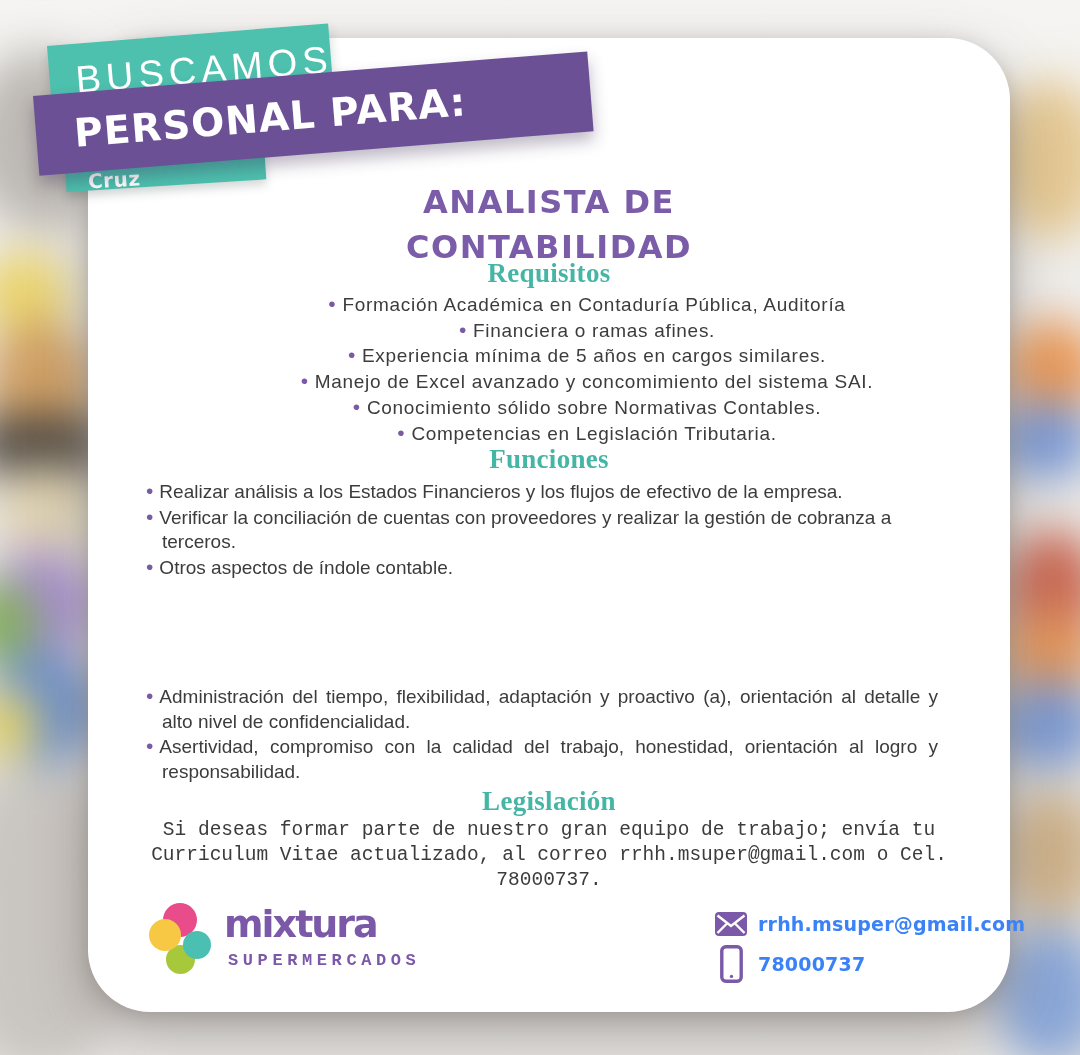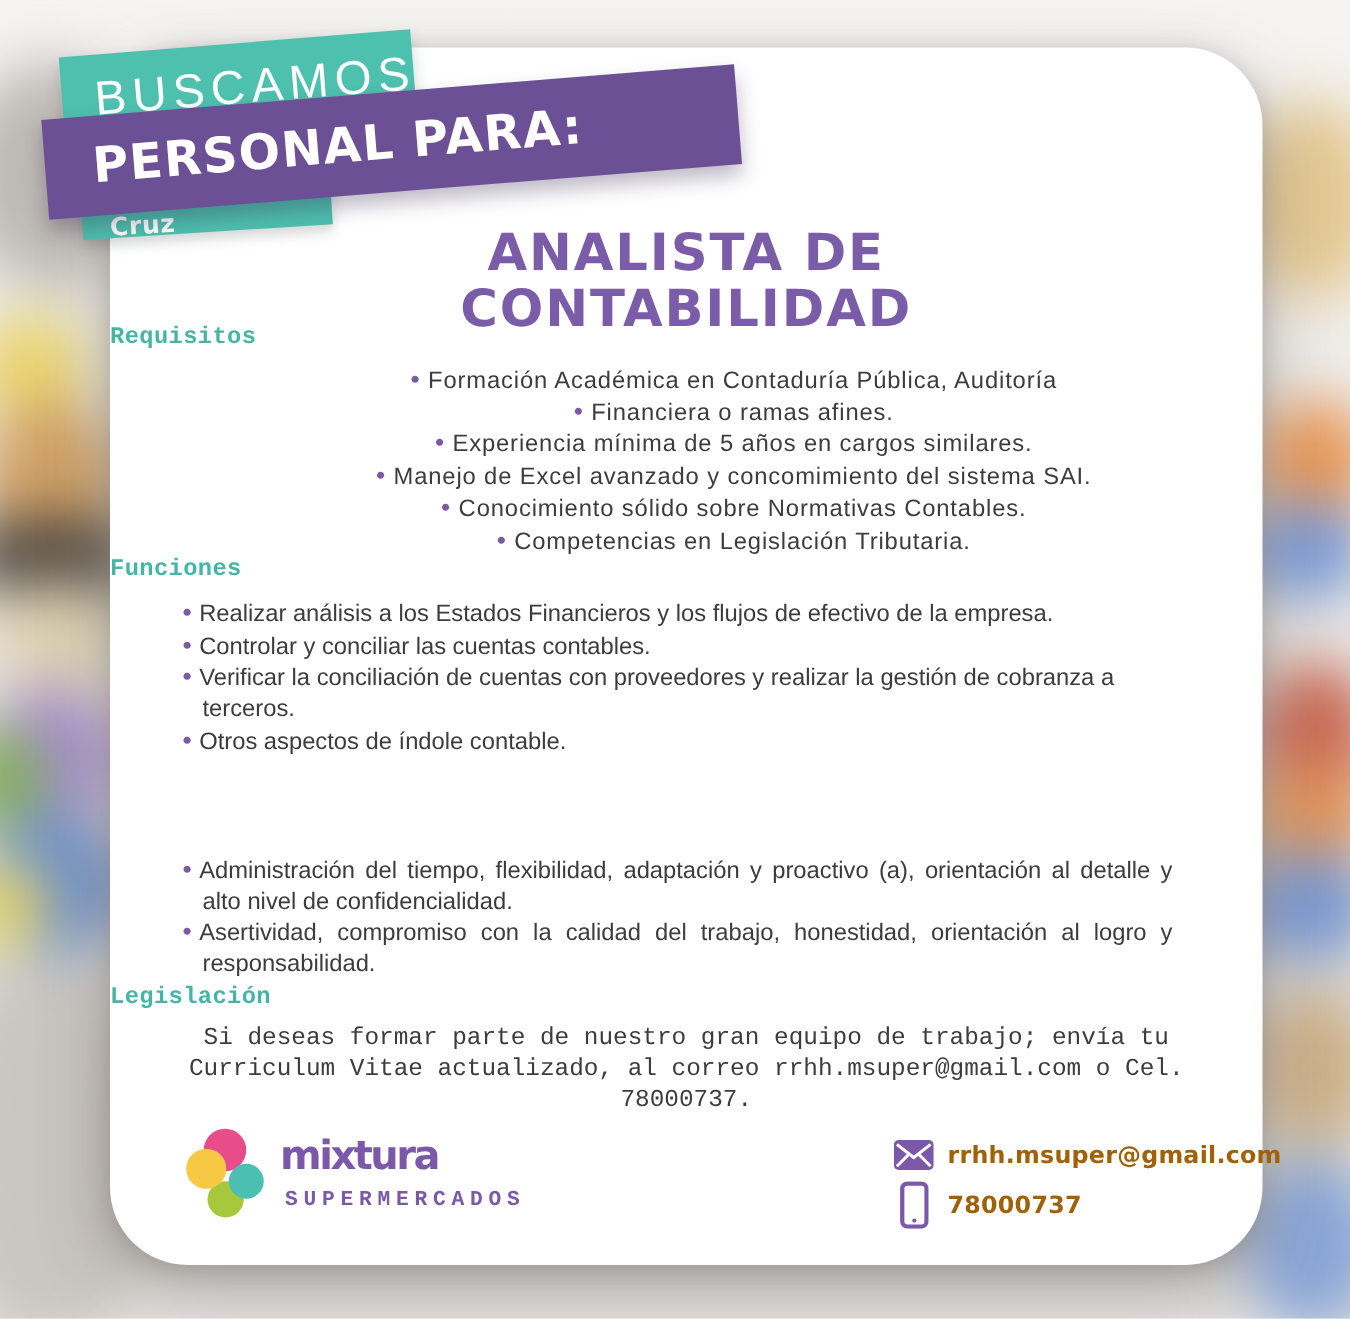--- a/index.html
+++ b/index.html
@@ -46,24 +46,24 @@
         font-family:"DejaVu Sans","Liberation Sans",sans-serif;font-weight:800;font-size:39px;letter-spacing:1px;
         box-shadow:0 9px 16px rgba(45,30,70,.30);}
   .ribbon-sede{left:64px;top:150px;width:200px;height:42px;background:#4ec0ae;
         transform:rotate(-3.6deg);z-index:4;padding-left:22px;box-sizing:border-box;
         font-family:"DejaVu Sans","Liberation Sans",sans-serif;font-weight:700;font-size:20px;letter-spacing:.5px;
         box-shadow:0 6px 10px rgba(40,60,55,.18);}
 
   
   .title{position:absolute;left:0;top:142px;width:100%;text-align:center;
         font-family:"DejaVu Sans","Liberation Sans",sans-serif;font-weight:800;
-        font-size:41px;line-height:45px;letter-spacing:1.5px;color:#7a5ca8;}
-  .sec-heading{position:absolute;left:0;width:100%;
-        font-family:Liberation Mono, monospace;font-weight:700;
-        font-size:19px;color:#45b5a5;letter-spacing:.3px;}
+        font-size:32px;line-height:45px;letter-spacing:1.5px;color:#7a5ca8;}
+  .sec-heading{position:absolute;left:0;width:100%;text-align:center;
+        font-family:Liberation Serif, serif;font-weight:700;
+        font-size:27px;color:#45b5a5;letter-spacing:.3px;}
   .h-req{top:220px;} .h-fun{top:406px;} .h-comp{top:610px;} .h-post{top:748px;}
 
   ul.blist{position:absolute;margin:0;padding:0;list-style:none;
         font-size:19px;line-height:24.7px;color:#3c3c3c;}
   ul.blist li{padding-left:16px;text-indent:-16px;}
   ul.blist li::before{content:"\2022";color:#7a5aa5;margin-right:6px;font-size:21px;}
   .req-list{left:164px;top:254px;width:670px;letter-spacing:.7px;}
   .req-list li{padding-left:19px;text-indent:-19px;text-align:center;}
   .req-list li::before{margin-right:9px;}
   .fun-list{left:58px;top:441px;width:790px;}
@@ -73,28 +73,28 @@
 
   
   .logo-cluster{position:absolute;left:58px;top:862px;width:80px;height:80px;}
   .dot{position:absolute;border-radius:50%;}
   .dot-pink{left:17px;top:3px;width:34px;height:34px;background:#e94c8b;z-index:1;}
   .dot-green{left:20px;top:45px;width:29px;height:29px;background:#a8c83c;z-index:2;}
   .dot-yellow{left:3px;top:19px;width:32px;height:32px;background:#f7c843;z-index:3;}
   .dot-teal{left:37px;top:31px;width:28px;height:28px;background:#4bbfb2;z-index:4;}
   .brand{position:absolute;left:136px;top:860px;color:#7b59a8;}
   .brand-name{font-family:"DejaVu Sans","Liberation Sans",sans-serif;font-weight:800;
-        font-size:32px;line-height:52px;letter-spacing:-2px;}
+        font-size:38px;line-height:52px;letter-spacing:-2px;}
   .brand-sub{font-family:Liberation Mono, monospace;font-weight:700;
         font-size:17px;letter-spacing:4.6px;margin-top:1px;margin-left:4px;}
   .contact{position:absolute;left:626px;top:874px;}
   .contact-row{display:flex;align-items:center;margin-bottom:9px;}
   .contact-row .ic{width:34px;display:flex;justify-content:center;margin-right:10px;}
   .contact-text{font-family:"DejaVu Sans","Liberation Sans",sans-serif;font-weight:700;
-        font-size:19px;color:#a16207;letter-spacing:.2px;}
+        font-size:19px;color:#3b82f6;letter-spacing:.2px;}
 </style>
 </head>
 <body>
 
 <div class="page">
 
   <div class="bg-blobs">
     <div class="blob bl1"></div>
     <div class="blob bl2"></div>
     <div class="blob bl3"></div>
@@ -138,21 +138,20 @@
       <li>Financiera o ramas afines.</li>
       <li>Experiencia mínima de 5 años en cargos similares.</li>
       <li>Manejo de Excel avanzado y concomimiento del sistema SAI.</li>
       <li>Conocimiento sólido sobre Normativas Contables.</li>
       <li>Competencias en Legislación Tributaria.</li>
     </ul>
 
     <div class="sec-heading h-fun">Funciones</div>
     <ul class="blist fun-list">
       <li>Realizar análisis a los Estados Financieros y los flujos de efectivo de la empresa.</li>
-      <li>Controlar y conciliar las cuentas contables.</li>
       <li>Verificar la conciliación de cuentas con proveedores y realizar la gestión de cobranza a terceros.</li>
       <li>Otros aspectos de índole contable.</li>
     </ul>
 
     <ul class="blist comp-list">
       <li>Administración del tiempo, flexibilidad, adaptación y proactivo (a), orientación al detalle y alto nivel de confidencialidad.</li>
       <li>Asertividad, compromiso con la calidad del trabajo, honestidad, orientación al logro y responsabilidad.</li>
     </ul>
 
     <div class="sec-heading h-post">Legislación</div>

